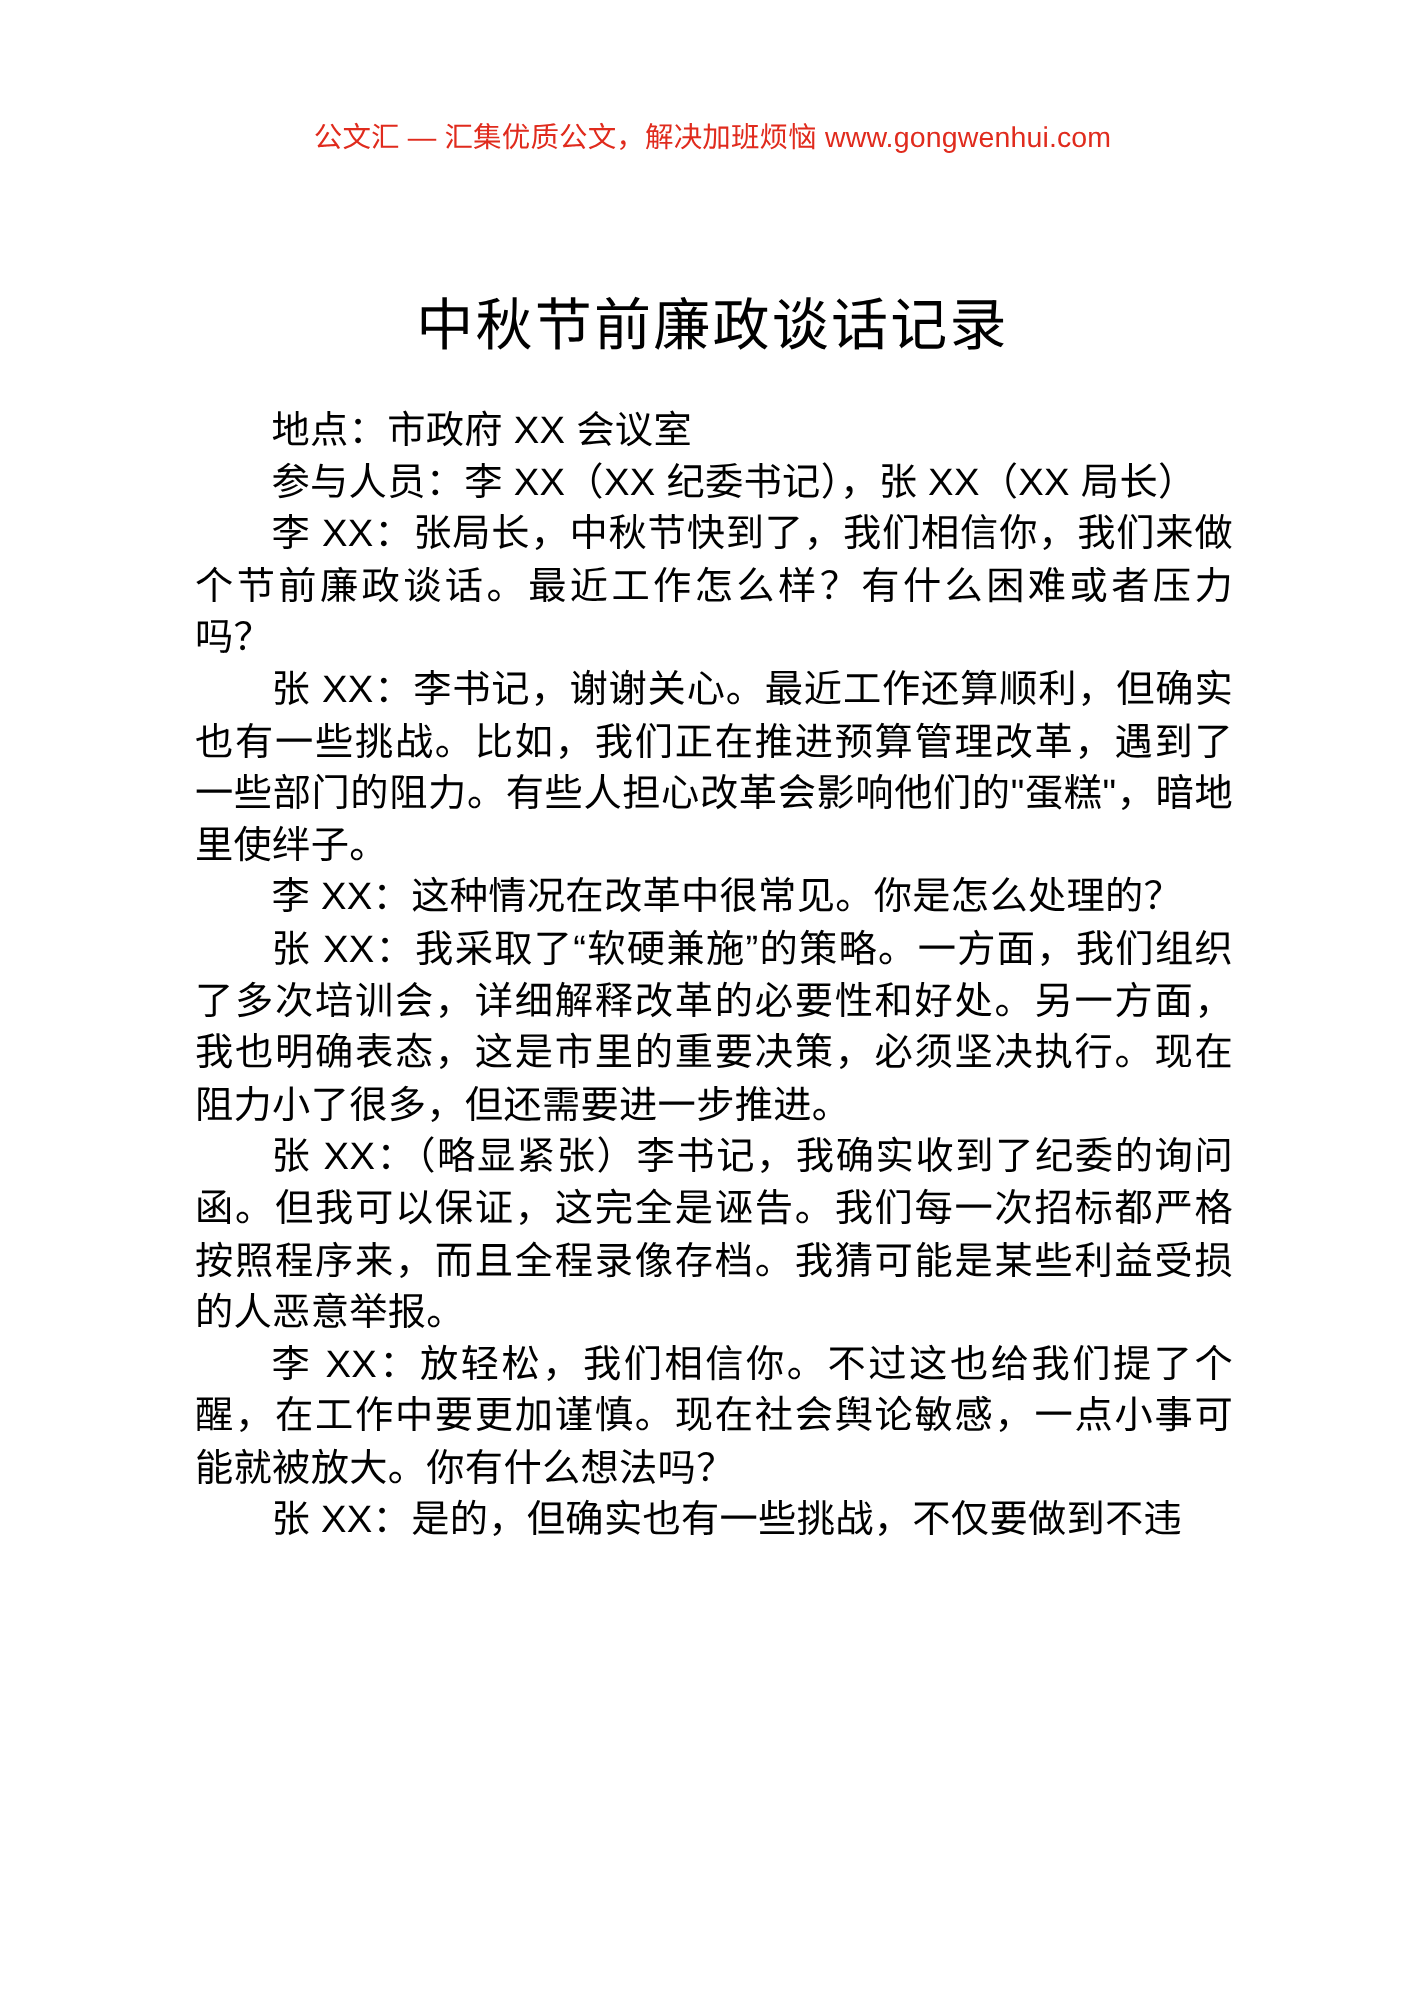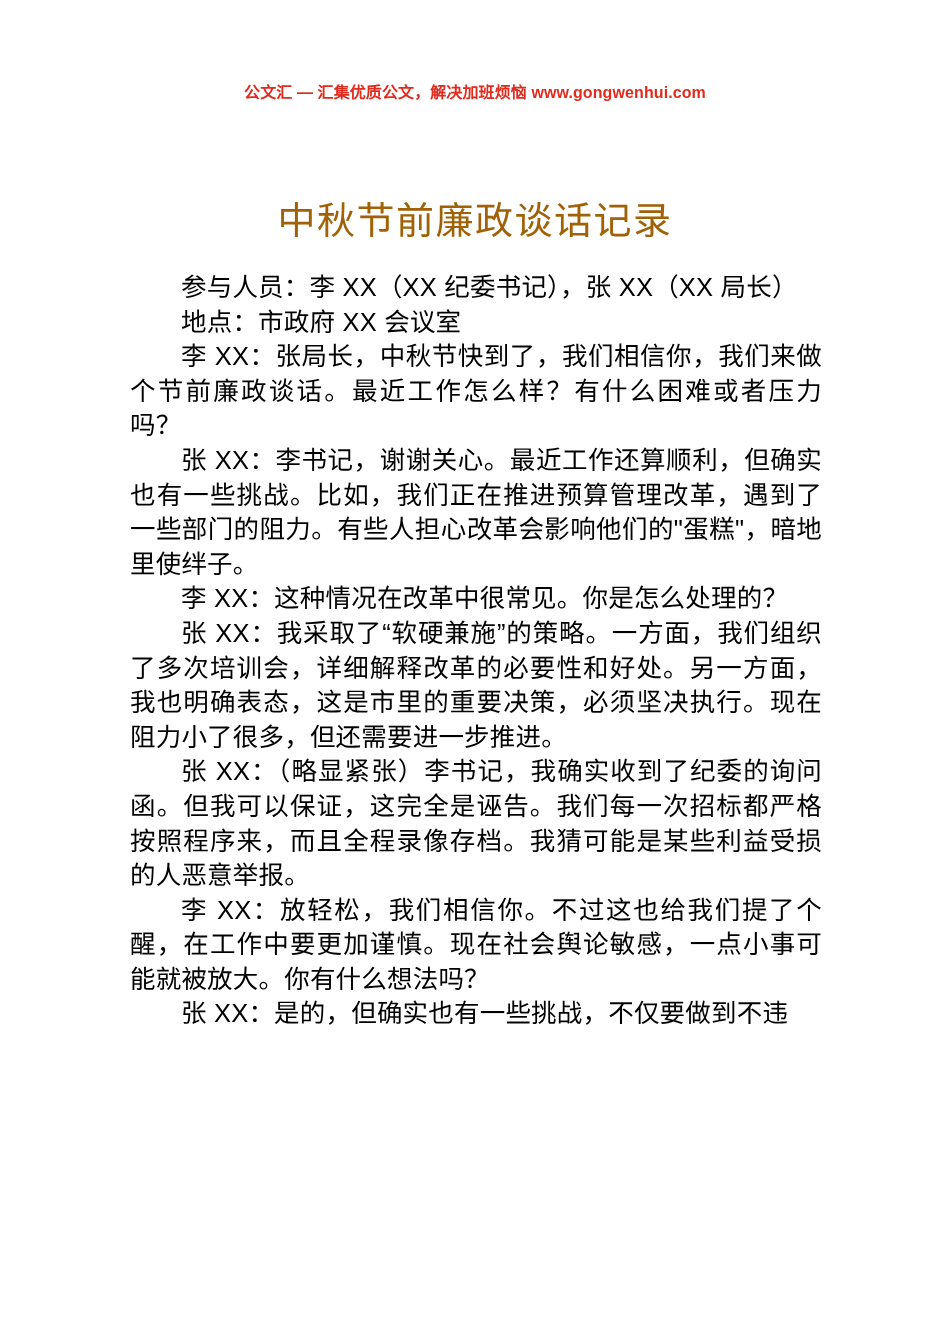--- a/index.html
+++ b/index.html
@@ -20,40 +20,41 @@
     color: #000000;
   }
 
   
   .site-header {
     position: absolute;
     top: 78px;
     left: 0;
     width: 950px;
     text-align: center;
-    font-size: 16px;
+    font-size: 19px;
     line-height: 30px;
-    font-weight: 700;
+    font-weight: 400;
     letter-spacing: 0.1px;
     white-space: nowrap;
     color: #e02b1d;
   }
 
   
   .doc-title {
     position: absolute;
     top: 168px;
     left: 0;
     width: 950px;
     text-align: center;
     font-size: 38px;
     line-height: 56px;
     font-weight: 500;
     letter-spacing: 1.5px;
-    color: #a16207;
+    color: #000000;
+    font-family: Liberation Mono, monospace;
   }
 
   
   .doc-body {
     position: absolute;
     top: 270px;
     left: 130px;
     width: 692px;
     font-size: 25.5px;
     line-height: 34.6px;
@@ -78,23 +79,23 @@
 
 <div class="page">
 
   <div class="site-header">公文汇 — 汇集优质公文，解决加班烦恼 www.gongwenhui.com</div>
 
   <h1 class="doc-title">中秋节前廉政谈话记录</h1>
 
   <div class="doc-body">
 
 
+    <p class="meta">地点：市政府 XX 会议室</p>
+
     <p class="meta">参与人员：李 XX（XX 纪委书记），张 XX（XX 局长）</p>
-
-    <p class="meta">地点：市政府 XX 会议室</p>
 
     <p>李 XX：张局长，中秋节快到了，我们相信你，我们来做个节前廉政谈话。最近工作怎么样？有什么困难或者压力吗？</p>
 
     <p>张 XX：李书记，谢谢关心。最近工作还算顺利，但确实也有一些挑战。比如，我们正在推进预算管理改革，遇到了一些部门的阻力。有些人担心改革会影响他们的"蛋糕"，暗地里使绊子。</p>
 
     <p>李 XX：这种情况在改革中很常见。你是怎么处理的？</p>
 
     <p>张 XX：我采取了“软硬兼施”的策略。一方面，我们组织了多次培训会，详细解释改革的必要性和好处。另一方面，我也明确表态，这是市里的重要决策，必须坚决执行。现在阻力小了很多，但还需要进一步推进。</p>
 
 

